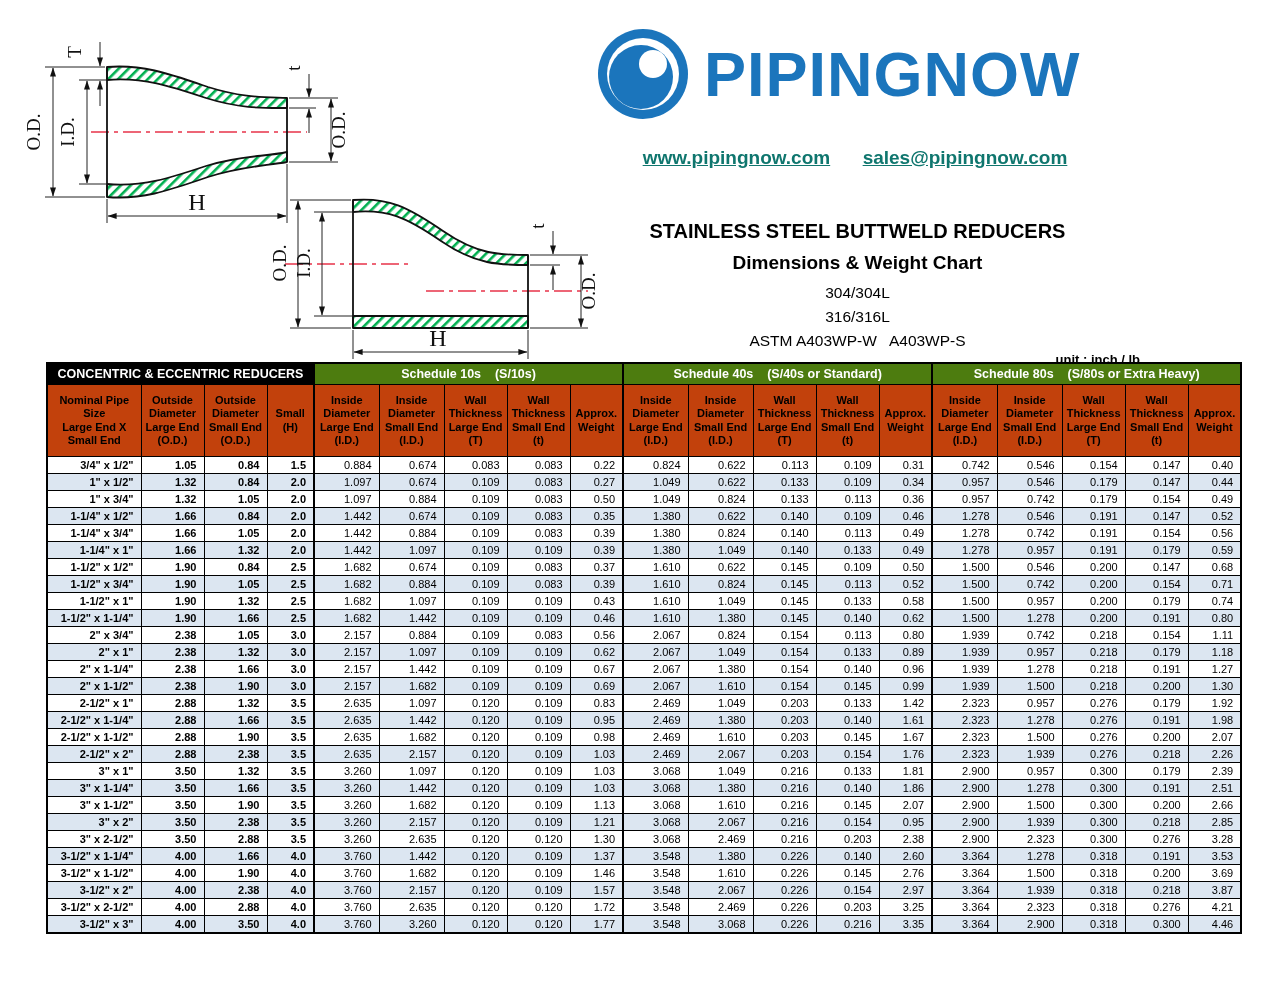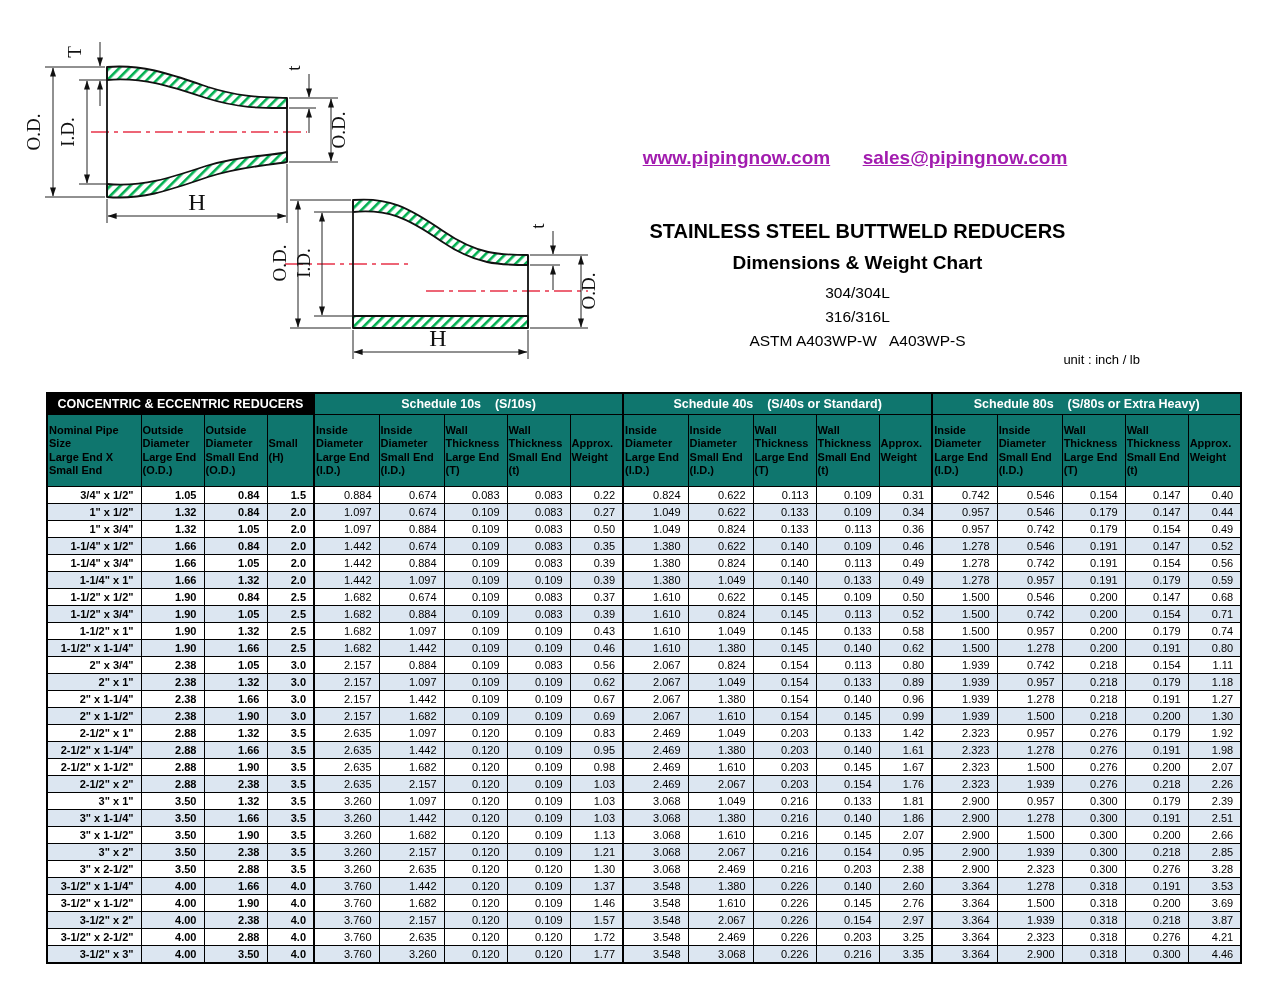--- a/index.html
+++ b/index.html
@@ -9,36 +9,36 @@
   .dlab{font-size:19px;}
   .dlabH{font-size:24px;}
   .dim{stroke:#222;stroke-width:1;fill:none;}
   .wall{fill:url(#h1);stroke:#111;stroke-width:1.8;stroke-linejoin:round;}
   .wall2{fill:url(#h2);stroke:#111;stroke-width:1.8;stroke-linejoin:round;}
   .face{stroke:#111;stroke-width:1.8;}
   .cl{stroke:#e8334a;stroke-width:1.6;stroke-dasharray:18 5 4 5;}
   .brand{position:absolute;left:595px;top:26px;display:flex;align-items:center;gap:12px;}
   .brandname{font-size:63px;font-weight:800;letter-spacing:1px;color:#1b75bc;line-height:95px;}
   .links{position:absolute;left:570px;top:147px;width:570px;text-align:center;}
-  .links a{color:#a21caf;font-weight:bold;font-size:19px;text-decoration:underline;margin:0 14px;}
+  .links a{color:#0f766e;font-weight:bold;font-size:19px;text-decoration:underline;margin:0 14px;}
   .titleblock{position:absolute;left:625px;top:220px;width:465px;text-align:center;}
   .t1{font-size:20px;font-weight:bold;margin-bottom:9px;}
   .t2{font-size:19px;font-weight:bold;margin-bottom:10px;}
   .t3{font-size:15.5px;font-weight:normal;margin-bottom:6px;white-space:pre;}
   .unit{position:absolute;left:1000px;top:352px;width:140px;text-align:right;
-        font-size:13px;font-weight:normal;}
-  .tablewrap{position:absolute;left:30px;top:392px;padding-left:16px;}
+        font-size:13px;font-weight:bold;}
+  .tablewrap{position:absolute;left:30px;top:362px;padding-left:16px;}
   table{border-collapse:collapse;table-layout:fixed;width:1192px;border:2px solid #000;}
   th,td{border:1px solid #000;overflow:hidden;}
   .ghdr{height:18px;font:bold 12.5px/18px "Liberation Sans",sans-serif;color:#fff;
         text-align:center;white-space:pre;}
   .black{background:#000;}
-  .blue{background:#0f766e;}
-  .chdr{height:69px;background:#0f766e;font:bold 11px/13.5px "Liberation Sans",sans-serif;
-        text-align:left;white-space:pre-line;vertical-align:middle;margin-top:48px;}
+  .blue{background:#4d7c0f;}
+  .chdr{height:69px;background:#c2410c;font:bold 11px/13.5px "Liberation Sans",sans-serif;
+        text-align:center;white-space:pre-line;vertical-align:middle;margin-top:48px;}
   tbody td{height:16px;font:11px/16px "Liberation Sans",sans-serif;text-align:right;
         padding:0 7px 0 0;white-space:nowrap;}
   tbody td.b{font-weight:bold;}
   tr.alt{background:#dce6f1;}
   .gsep{border-left:2px solid #000;}
 </style>
 </head>
 <body>
 
 <div class="page">
@@ -118,20 +118,29 @@
       <line class="dim" x1="280" y1="147" x2="280" y2="176"></line>
       <line class="dim" x1="106" y1="169" x2="279" y2="169" marker-start="url(#ar2)" marker-end="url(#ar2)"></line>
     </g>
     <text class="dlab" transform="translate(38,80) rotate(-90)" text-anchor="middle">O.D.</text>
     <text class="dlab" transform="translate(62,80) rotate(-90)" text-anchor="middle">I.D.</text>
     <text class="dlab" transform="translate(296,43) rotate(-90)" text-anchor="middle">t</text>
     <text class="dlab" transform="translate(347,108) rotate(-90)" text-anchor="middle">O.D.</text>
     <text class="dlabH" x="190" y="163" text-anchor="middle">H</text>
   </svg>
 
+  <div class="brand">
+    <svg width="97" height="97" viewBox="0 0 97 97">
+      <circle cx="48" cy="48" r="45" fill="#1b75bc"></circle>
+      <circle cx="48" cy="48" r="36" fill="#ffffff"></circle>
+      <circle cx="46" cy="51" r="32" fill="#1b75bc"></circle>
+      <circle cx="58" cy="38" r="14" fill="#ffffff"></circle>
+    </svg>
+    <div class="brandname">PIPINGNOW</div>
+  </div>
 
   <div class="links">
     <a href="#">www.pipingnow.com</a>
     <a href="#">sales@pipingnow.com</a>
   </div>
 
   <div class="titleblock">
     <div class="t1">STAINLESS STEEL BUTTWELD REDUCERS</div>
     <div class="t2">Dimensions &amp; Weight Chart</div>
     <div class="t3">304/304L</div>

